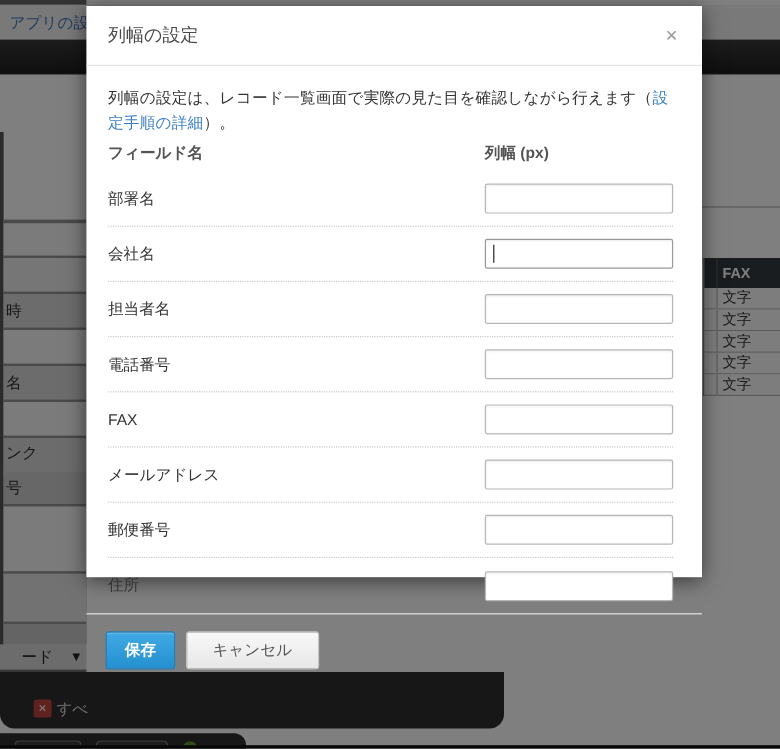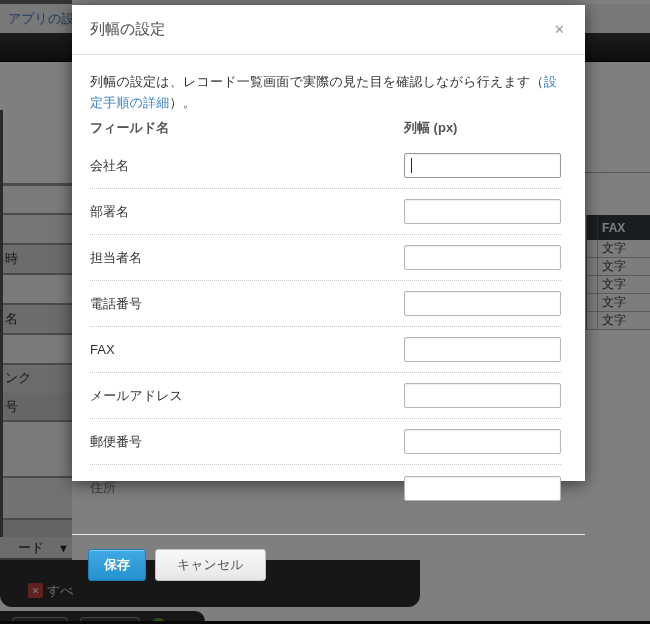--- a/index.html
+++ b/index.html
@@ -86,21 +86,21 @@
     border-bottom: 1px dotted #c9c9c9; }
   .field-row:last-child { border-bottom: none; }
   .field-label { flex: 1; font-size: 13px; color: #333; }
   .input-wrap { position: relative; width: 157px; }
   .width-input { width: 157px; height: 25px; border: 1px solid #b5b5b5; border-radius: 2px;
     background: #fff; box-shadow: inset 0 1px 2px rgba(0,0,0,0.07);
     font-size: 13px; padding: 0 6px; outline: none; }
   .field-row.focused .width-input { border-color: #999; }
   .caret { position: absolute; left: 7px; top: 5px; width: 1px; height: 15px; background: #222; }
   .modal-footer { flex: 0 0 auto; border-top: 1px solid #e4e4e4; padding: 14px 0 18px 16px;
-    height: 60px; display: flex; align-items: flex-start; margin-top: 23px; }
+    height: 60px; display: flex; align-items: flex-start; }
   .btn { font-size: 13px; border-radius: 3px; cursor: pointer; height: 32px; }
   .btn-save { background: linear-gradient(#41aae4, #2490cf); border: 1px solid #1f7fba;
     color: #fff; font-weight: bold; padding: 0 15px;
     box-shadow: inset 0 1px 0 rgba(255,255,255,0.35); }
   .btn-cancel { background: linear-gradient(#f8f8f8, #e7e7e7); border: 1px solid #c3c3c3;
     color: #555; padding: 0 21px; margin-left: 9px; }
 </style>
 </head>
 <body>
 
@@ -190,31 +190,31 @@
   </div>
 
   <div class="modal-body">
     <p class="modal-desc"><span>列幅の設定は、レコード一覧画面で実際の見た目を確認しながら行えます（</span><a>設定手順の詳細</a><span>）。</span></p>
 
     <div class="grid-header">
       <div class="gh-left">フィールド名</div>
       <div class="gh-right">列幅 (px)</div>
     </div>
 
+    <div class="field-row">
+      <div class="field-label">部署名</div>
+      <div class="input-wrap">
+        <input class="width-input" value="" style="">
+      </div>
+    </div>
     <div class="field-row focused">
       <div class="field-label">会社名</div>
       <div class="input-wrap">
         <input class="width-input" value="" style="">
         <div class="caret"></div>
-      </div>
-    </div>
-    <div class="field-row">
-      <div class="field-label">部署名</div>
-      <div class="input-wrap">
-        <input class="width-input" value="" style="">
       </div>
     </div>
     <div class="field-row">
       <div class="field-label">担当者名</div>
       <div class="input-wrap">
         <input class="width-input" value="" style="">
       </div>
     </div>
     <div class="field-row">
       <div class="field-label">電話番号</div>

